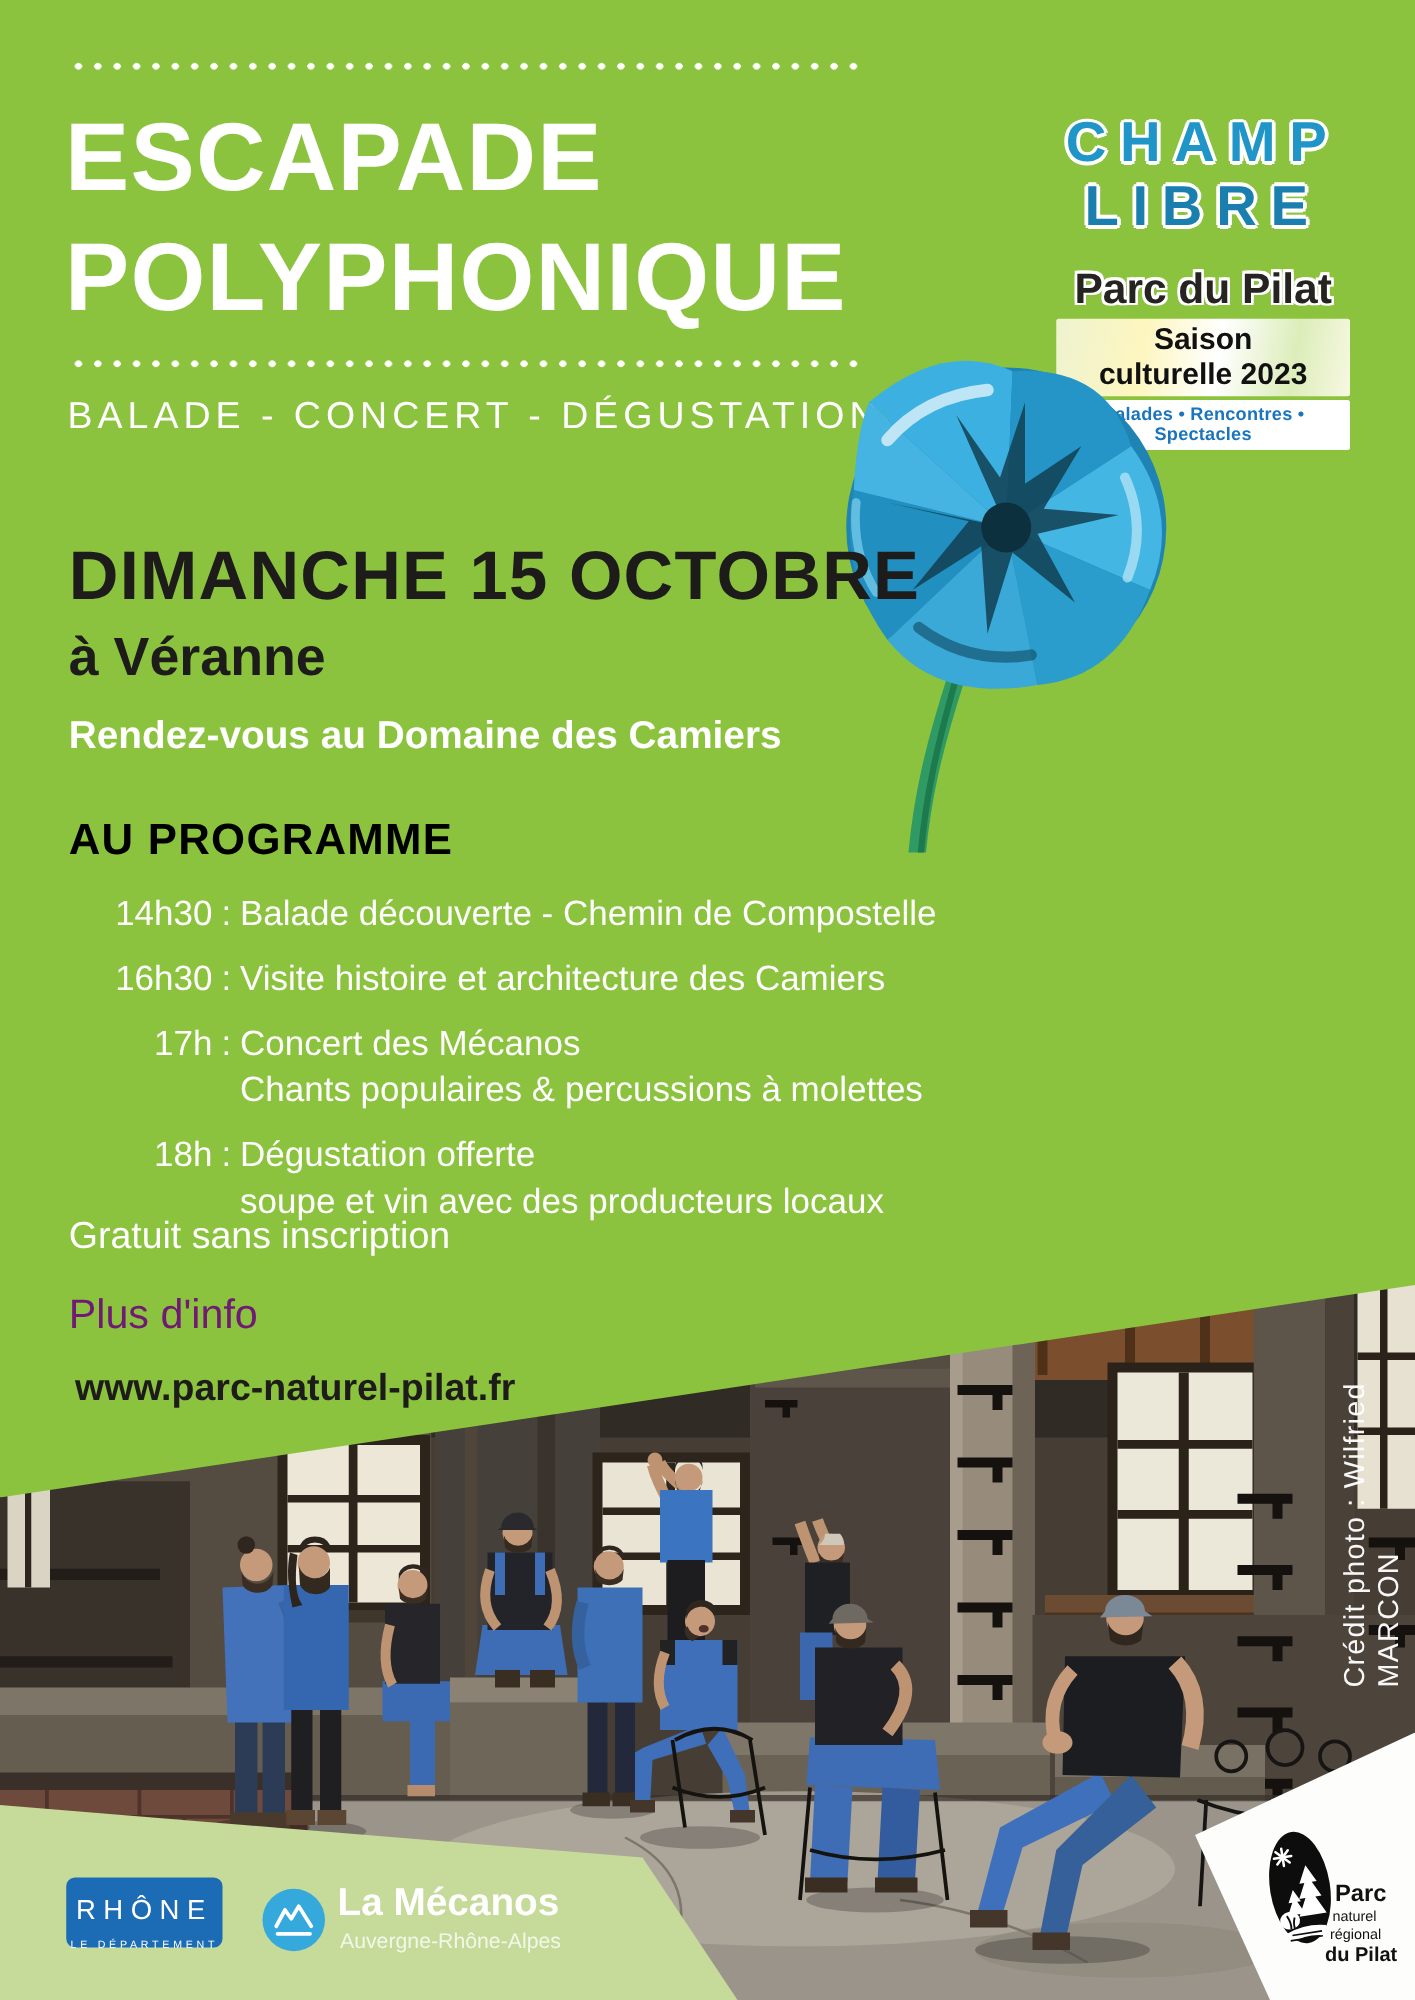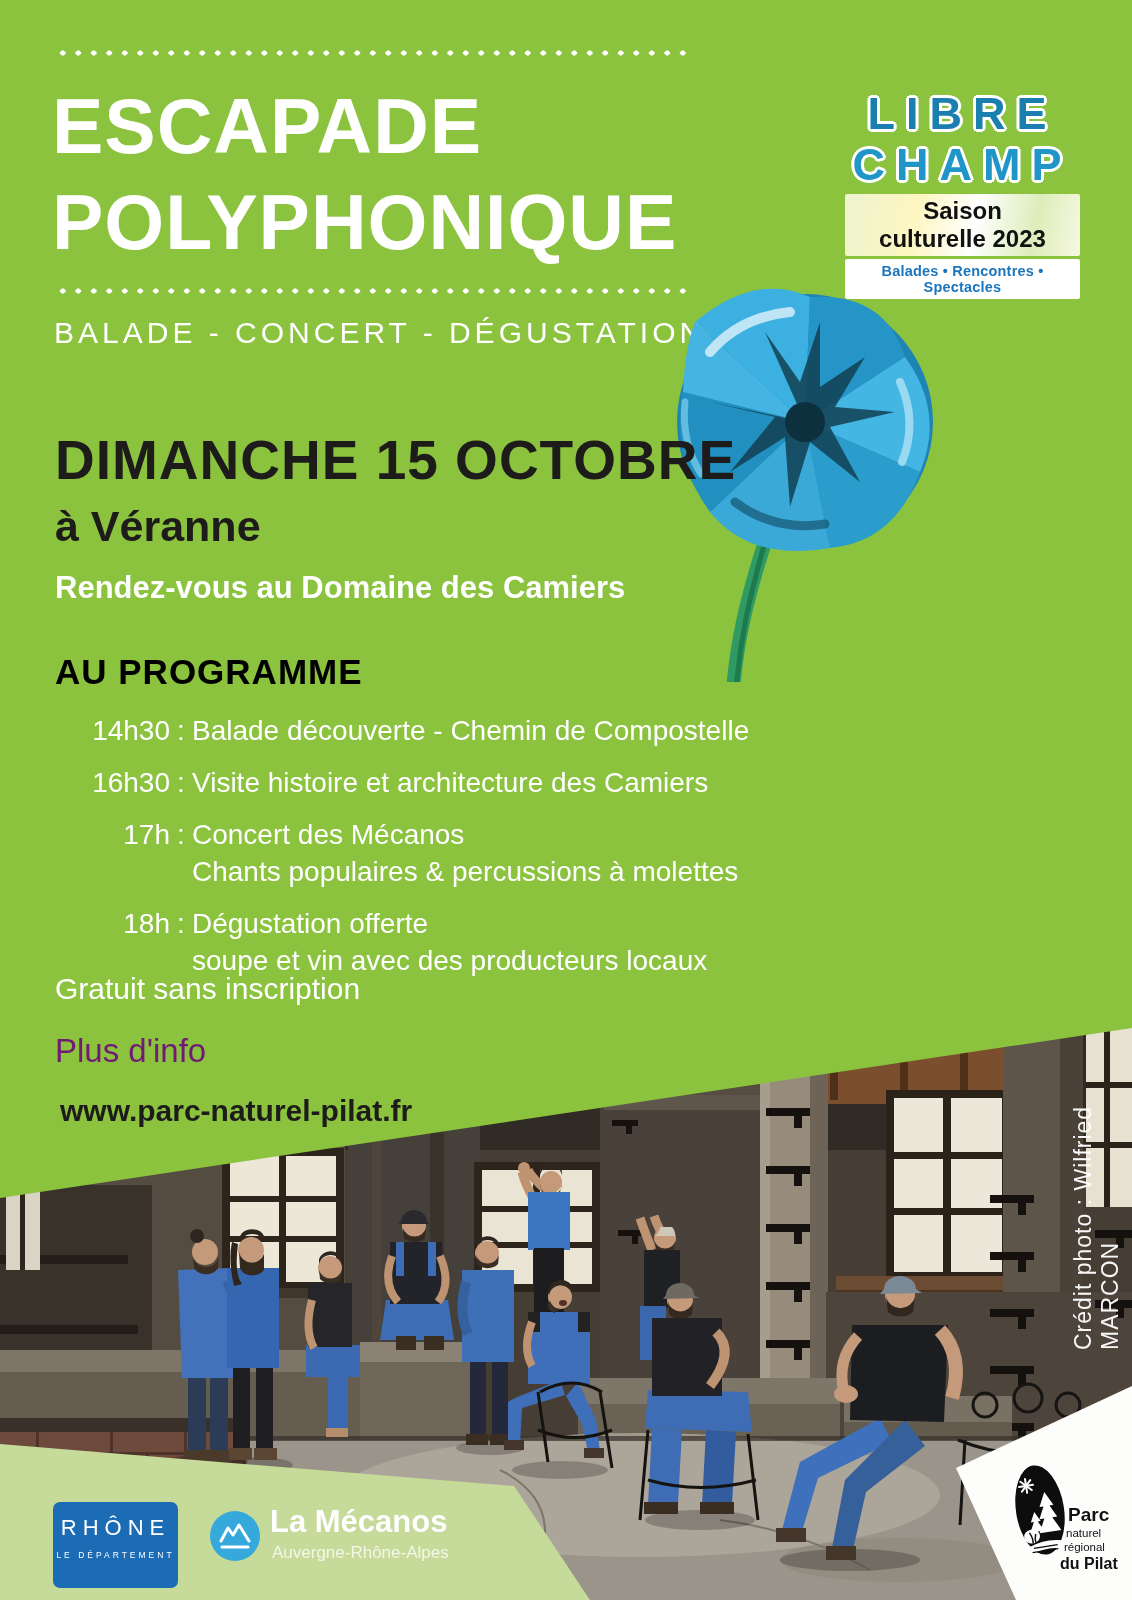--- a/index.html
+++ b/index.html
@@ -71,21 +71,21 @@
   .free{position:absolute;left:55px;top:972px;color:#fff;font-size:30px;}
   .more-info{position:absolute;left:55px;top:1032px;color:#701a75;font-size:33px;}
   .website{position:absolute;left:60px;top:1094px;color:#1d1c1a;font-weight:800;font-size:30px;cursor:pointer;}
   .gramo{position:absolute;left:615px;top:262px;width:340px;height:420px;}
   
   .pale-band{
     position:absolute;inset:0;z-index:4;background:#c6da99;
     clip-path:polygon(0 1444px,514px 1486px,590px 1600px,0 1600px);
   }
   .rhone{
-    position:absolute;left:53px;top:1502px;width:125px;height:86px;
+    position:absolute;left:53px;top:1502px;width:125px;height:56px;
     background:#1b6cb5;border-radius:7px;color:#fff;text-align:center;
   }
   .rhone-name{margin-top:13px;font-size:22px;letter-spacing:6px;font-weight:400;}
   .rhone-sub{margin-top:9px;font-size:8.5px;letter-spacing:3px;font-weight:400;}
   .region-circle{
     position:absolute;left:210px;top:1511px;width:50px;height:50px;border-radius:50%;
     background:#36a9dc;display:flex;align-items:center;justify-content:center;
   }
   .region-name{position:absolute;left:270px;top:1504px;color:#fff;font-weight:800;font-size:31px;}
   .region-sub{position:absolute;left:272px;top:1543px;color:#f2f8e8;font-size:17px;}
@@ -374,22 +374,23 @@
 
     <div class="title">
       <div>ESCAPADE</div>
       <div>POLYPHONIQUE</div>
     </div>
 
     <div class="dots bottom"></div>
     <div class="subtitle">BALADE - CONCERT - DÉGUSTATION</div>
 
     <div class="badge">
+      <div class="champ">CHAMP</div>
       <div class="champ l2">LIBRE</div>
-      <div class="champ">CHAMP</div>
+      <div class="park-name">Parc du Pilat</div>
       <div><span class="season">Saison culturelle 2023</span></div>
       <div><span class="tags">Balades • Rencontres • Spectacles</span></div>
     </div>
 
     <svg class="gramo" viewBox="0 0 340 420" aria-hidden="true">
 
       <path d="M150,280 C134,330 120,380 117,445" stroke="#2f9a63" stroke-width="14" fill="none"></path>
       <path d="M150,280 C136,330 123,380 120,445" stroke="#1d7a4c" stroke-width="5" fill="none"></path>
 
       <g>

